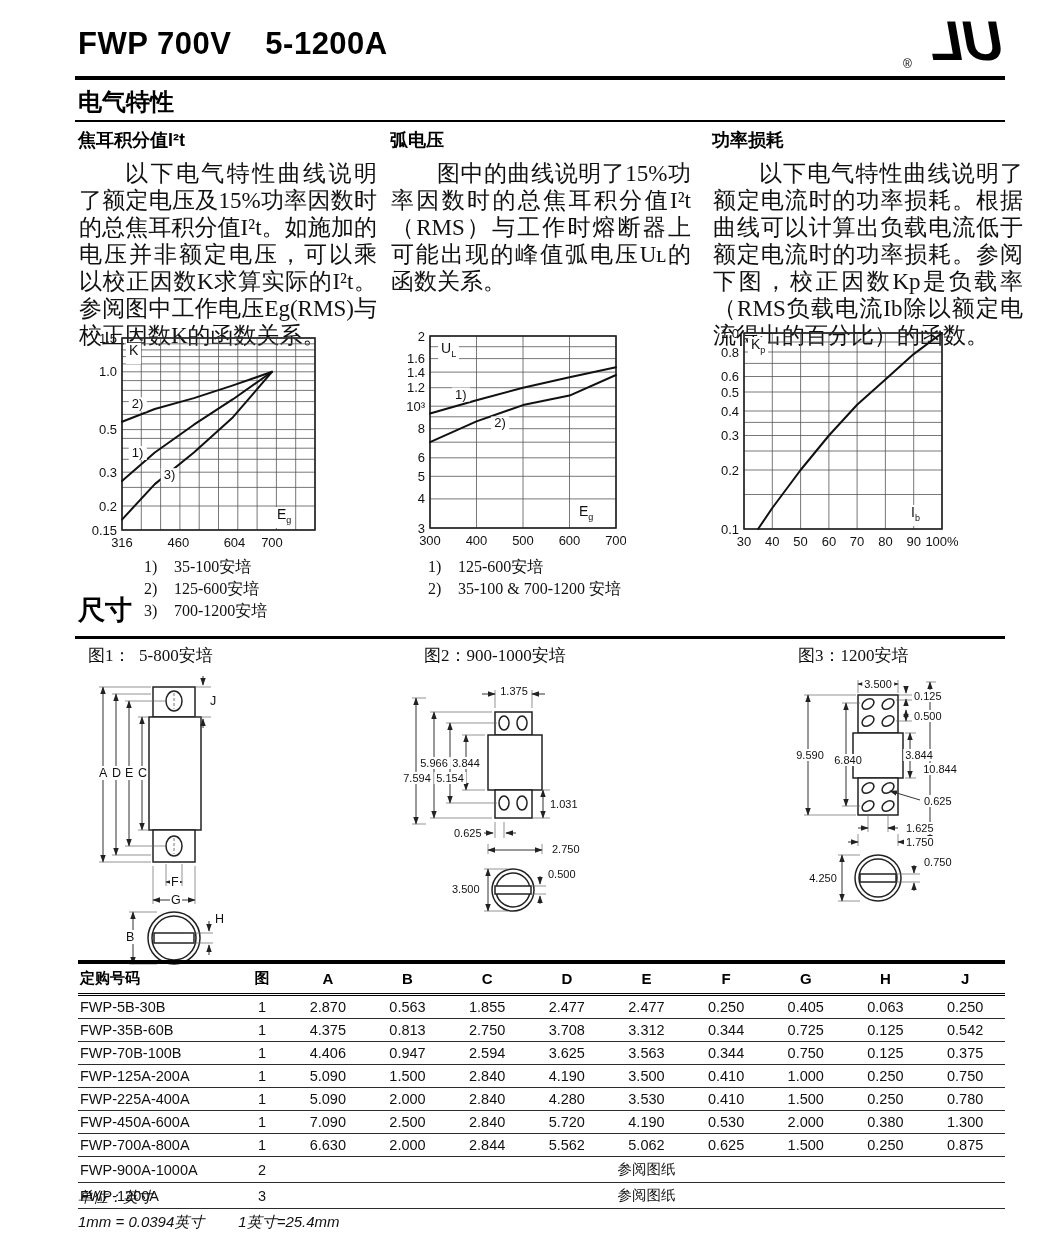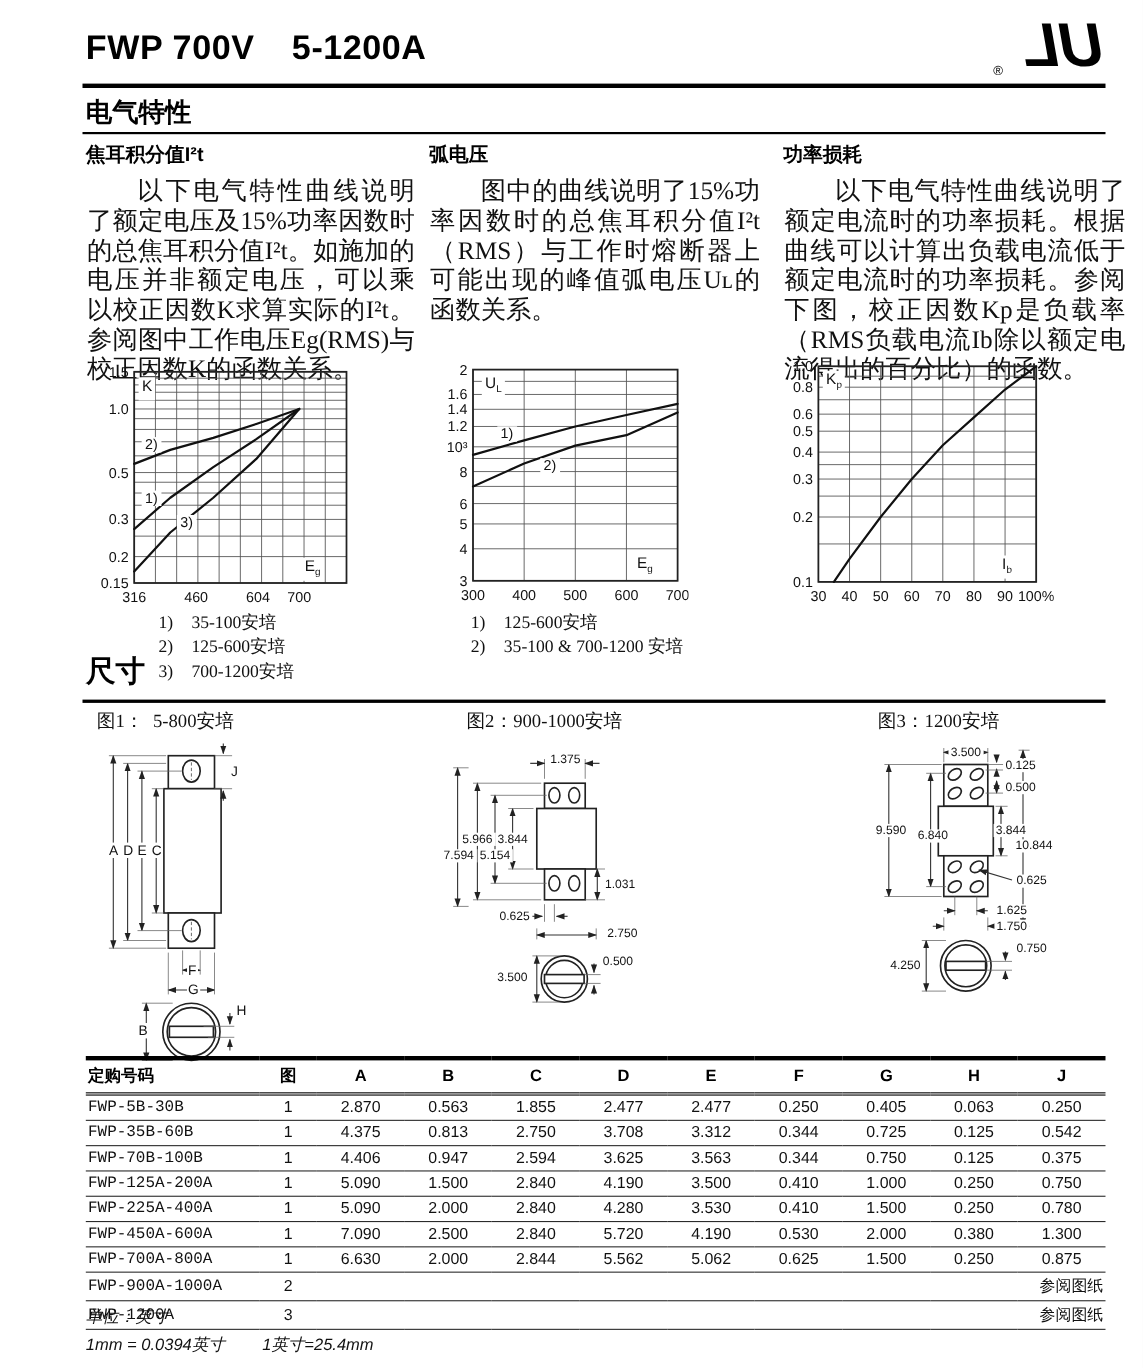--- a/index.html
+++ b/index.html
@@ -30,22 +30,22 @@
   .dim .thin{stroke:#666;stroke-width:.7px;}
   .dlab{position:absolute;font-size:11px;background:#fff;padding:0 2px;color:#111;white-space:nowrap;}
   .ctr{transform:translateX(-50%);}
   .dlet{position:absolute;font-size:12.5px;background:#fff;padding:0 1px;color:#111;}
   
   .spec{border-collapse:collapse;table-layout:fixed;}
   .spec th{border-bottom:3px double #000;font-size:15px;padding:5px 2px;text-align:center;color:#000;}
   .spec th:first-child{text-align:left;}
   .spec td{border-bottom:1.5px solid #2b2b2b;font-size:14.5px;padding:3px 2px;text-align:center;height:15px;}
   .spec{border-top:4px solid #000000;}
-  .spec .c-name{text-align:left;font-family:Liberation Mono, monospace;}
-  .spec .c-span{text-align:right;}
+  .spec .c-name{text-align:left;}
+  .spec .c-span{text-align:center;}
   .footer{font-size:15px;font-style:italic;}
 </style>
 </head>
 <body>
 
 <div class="page">
 
   <div class="abs title" style="left:78px;top:26px"><span>FWP 700V</span><span style="display:inline-block;width:34px"></span><span>5-1200A</span></div>
 
   <svg class="abs" style="left:895px;top:8px" width="112" height="68" viewBox="0 0 112 68">

